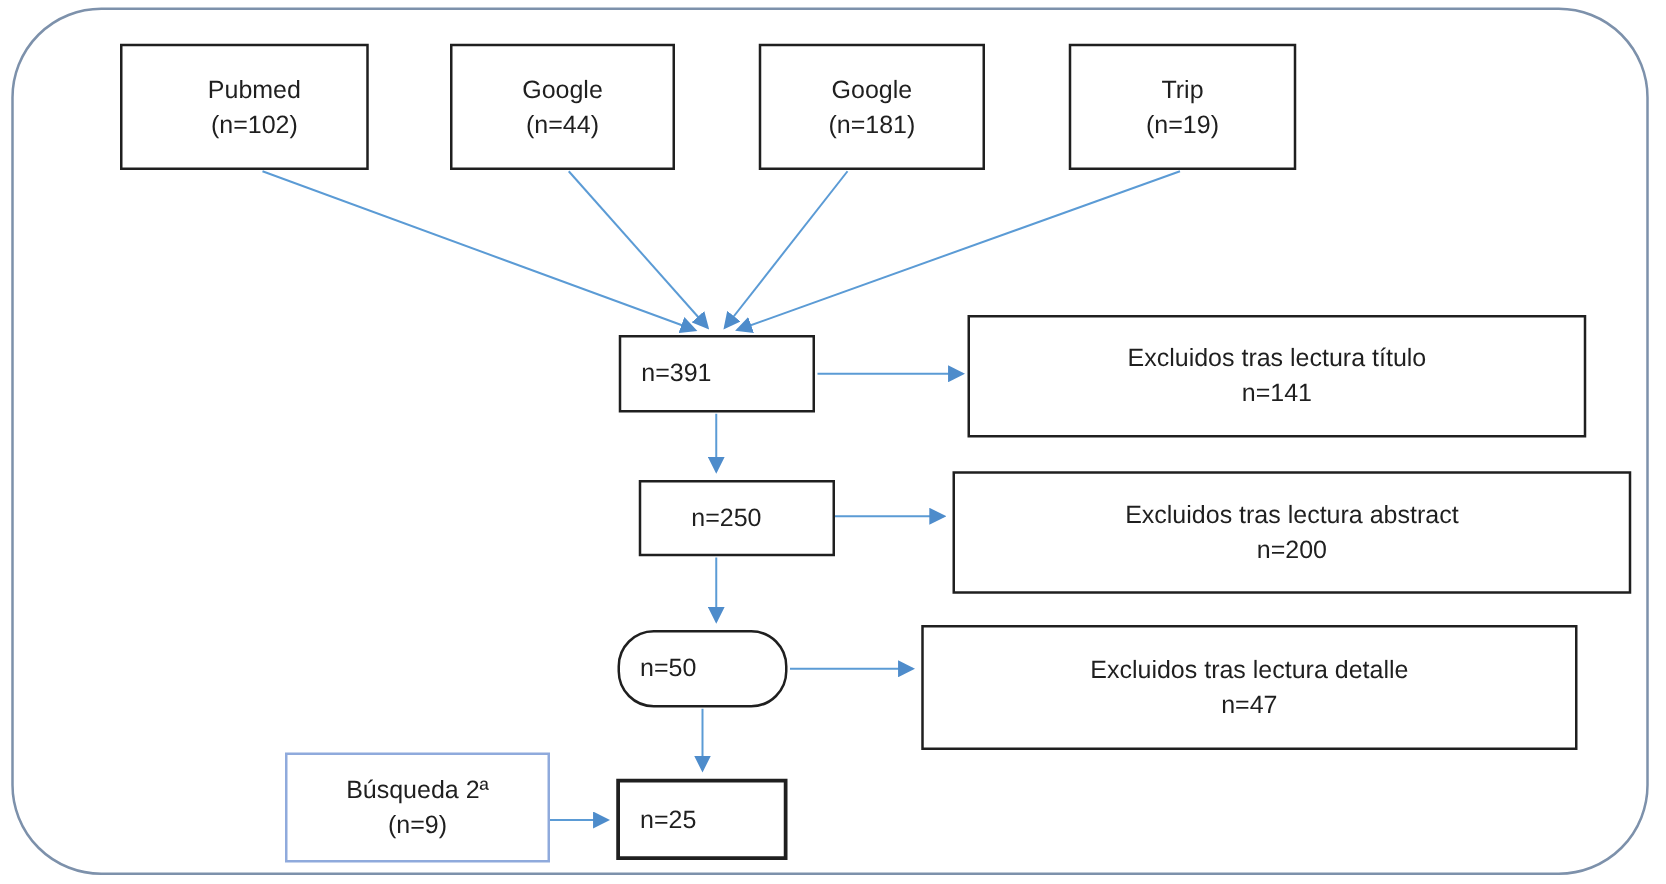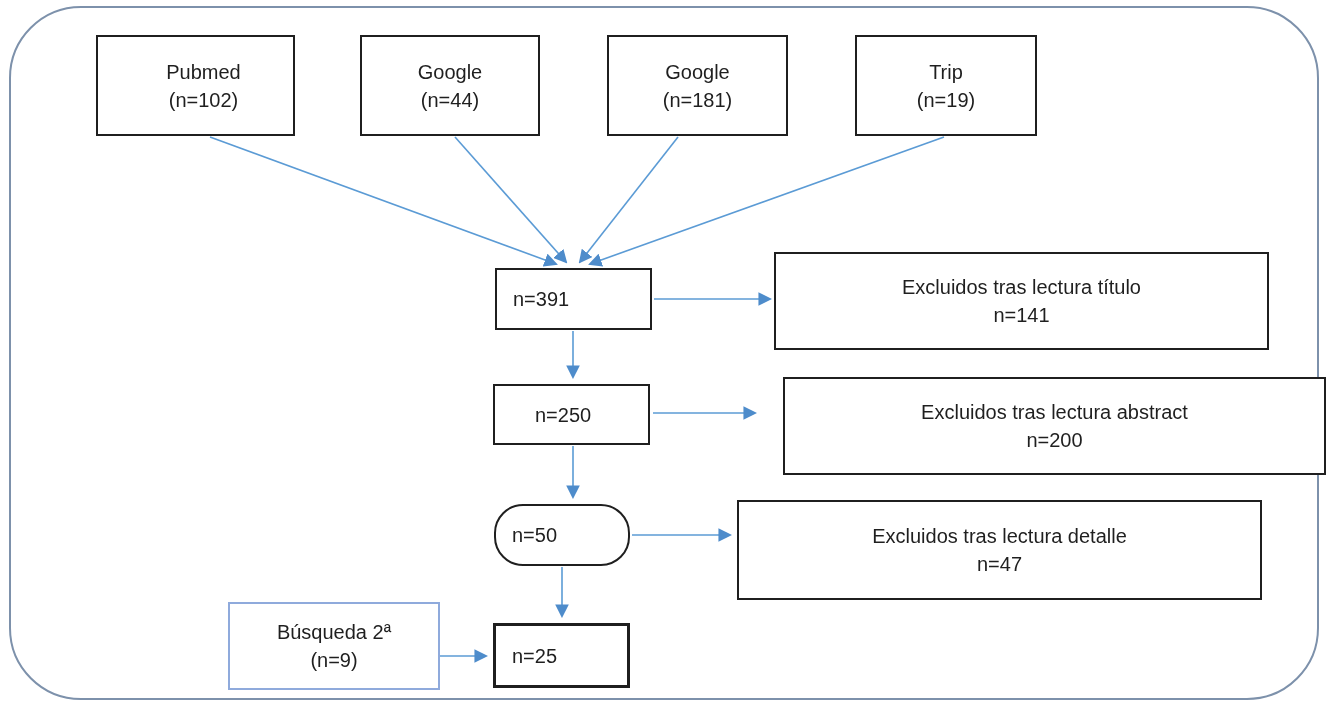--- a/index.html
+++ b/index.html
@@ -35,26 +35,26 @@
   .box.left-text{align-items:flex-start;padding-left:16px;text-align:center;}
   .box.thick{border-width:3px;}
   .box.blue-border{border:2px solid #8faadc;}
   
   #box-pubmed  {left:96px; top:35px; width:199px; height:101px;padding-left:16px;}
   #box-dialnet {left:360px;top:35px; width:180px; height:101px;}
   #box-google  {left:607px;top:35px; width:181px; height:101px;}
   #box-trip    {left:855px;top:35px; width:182px; height:101px;}
   
   #box-n391 {left:495px;top:268px;width:157px;height:62px;border-width:2.5px;}
-  #box-n250 {left:493px;top:384px;width:157px;height:61px;border-width:2.5px;padding-left:40px;}
+  #box-n250 {left:511px;top:384px;width:157px;height:61px;border-width:2.5px;padding-left:40px;}
   #box-n50  {left:494px;top:504px;width:136px;height:62px;border-width:2.5px;border-radius:29px;}
   #box-n25  {left:493px;top:623px;width:137px;height:65px;}
   
   #box-excl-titulo  {left:774px;top:252px;width:495px;height:98px;}
-  #box-excl-abstract{left:762px;top:377px;width:543px;height:98px;margin-left:21px;}
+  #box-excl-abstract{left:762px;top:377px;width:543px;height:98px;}
   #box-excl-detalle {left:737px;top:500px;width:525px;height:100px;}
   
   #box-busqueda {left:228px;top:602px;width:212px;height:88px;}
   svg.arrows{position:absolute;left:0;top:0;width:1333px;height:707px;pointer-events:none;}
   .arrow-line{stroke:#5b9bd5;stroke-width:1.6;fill:none;}
   .arrowhead{fill:#4e8ccb;}
 </style>
 </head>
 <body>
 

